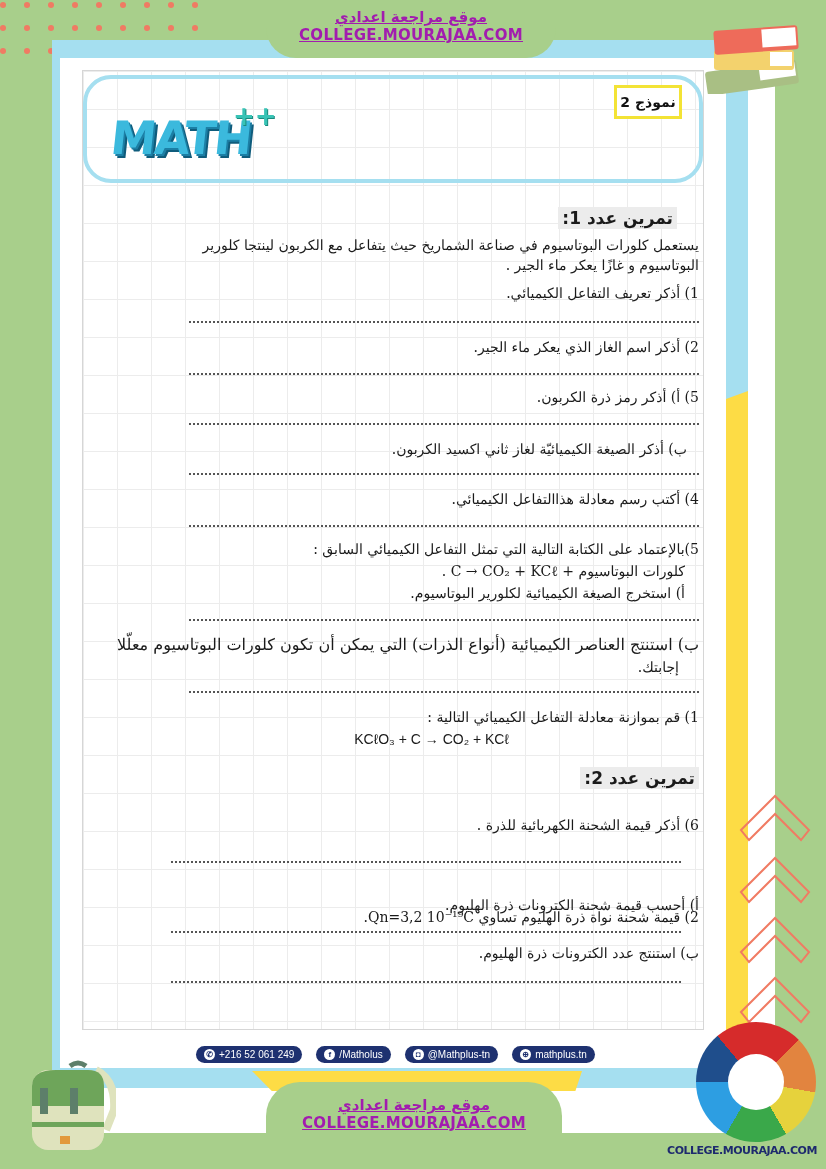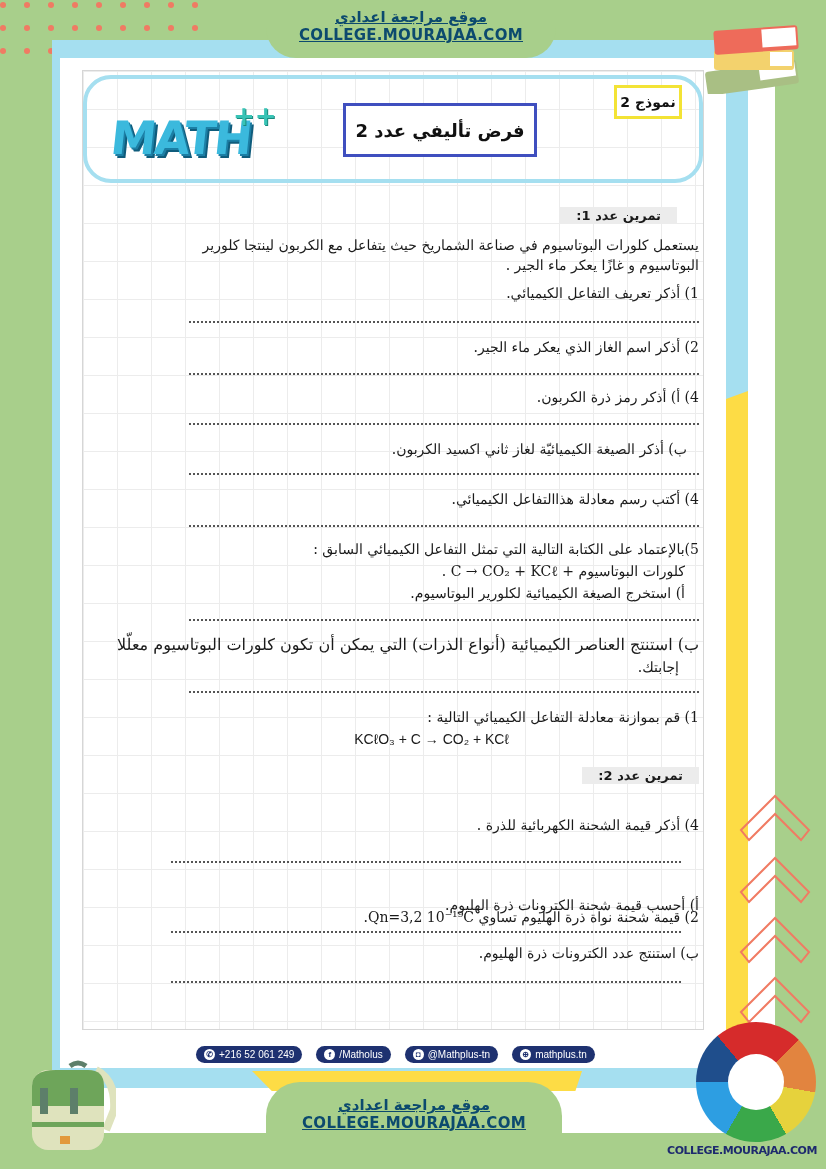--- a/index.html
+++ b/index.html
@@ -22,32 +22,32 @@
       background-size: 34px 38px; }
     .header-box { position: absolute; left: 0; top: 4px; width: 620px; height: 108px; border: 4px solid #a5dff0; border-radius: 28px; background: transparent; }
     .logo { position: absolute; left: 24px; top: 32px; font-family: "DejaVu Sans", sans-serif; font-weight: bold; font-size: 46px; letter-spacing: -2px; color: #3bb9dd; text-shadow: 2px 2px 0 #1c7fa5, 4px 4px 0 #0f5c7c; transform: skewX(-6deg); }
     .logo-plus { position: absolute; left: 146px; top: 22px; color: #38c3b5; font-weight: bold; font-size: 26px; text-shadow: 1px 1px 0 #1a8a7e; }
     .title-box { position: absolute; left: 256px; top: 24px; width: 194px; height: 54px; border: 3px solid #3f4fbf; background: #fff; display: flex; align-items: center; justify-content: center; }
     .title-box span { font-family: "DejaVu Sans", sans-serif; font-weight: bold; font-size: 18px; direction: rtl; color: #111; }
     .model-box { position: absolute; left: 527px; top: 6px; width: 68px; height: 34px; border: 3px solid #f3e335; background: #fff; display: flex; align-items: center; justify-content: center; }
     .model-box span { font-weight: bold; font-size: 14px; direction: rtl; color: #111; }
 
     .content { position: absolute; left: 56px; top: 130px; width: 538px; direction: rtl; text-align: right; font-family: "DejaVu Serif", serif; font-size: 14px; color: #1a1a1a; }
-    .ex-title { display: inline-block; font-family: "DejaVu Sans", sans-serif; font-weight: bold; font-size: 13px; background: #ececec; padding: 1px 16px; }
+    .ex-title { display: inline-block; font-family: "DejaVu Sans", sans-serif; font-weight: bold; font-size: 17px; background: #ececec; padding: 1px 4px; }
     .line { position: absolute; right: 0; white-space: nowrap; }
     .dots-line { position: absolute; right: 0; width: 510px; height: 2px; border-bottom: 2px dotted #555; }
     .eq { direction: ltr; font-family: "Liberation Sans", sans-serif; margin-left: 48px; }
 
     
     .pills { position: absolute; left: 196px; top: 1046px; display: flex; gap: 14px; }
     .pill { height: 17px; padding: 0 8px; border-radius: 9px; background: #1e3170; color: #fff; font-family: "Liberation Sans", sans-serif; font-size: 10px; display: flex; align-items: center; gap: 4px; }
     .pill .ico { width: 11px; height: 11px; border-radius: 50%; background: #fff; color: #1e3170; font-size: 8px; display: inline-flex; align-items: center; justify-content: center; font-weight: bold; }
 
     
-    .banner { position: absolute; background: #a8cf8b; color: #0c4a6e; text-align: center; font-family: "DejaVu Sans", sans-serif; font-weight: bold; text-decoration: underline; }
+    .banner { position: absolute; background: #a8cf8b; color: #a21caf; text-align: center; font-family: "DejaVu Sans", sans-serif; font-weight: bold; text-decoration: underline; }
     .banner .ar { font-size: 15px; text-decoration: underline; direction: rtl; display: block; }
     .banner .en { font-size: 15px; text-decoration: underline; letter-spacing: 0.3px; display: block; }
     .banner-top { left: 266px; top: 0; width: 290px; height: 58px; border-radius: 0 0 30px 30px; padding-top: 8px; }
     .banner-bottom { left: 266px; top: 1082px; width: 296px; height: 87px; border-radius: 34px 34px 0 0; padding-top: 14px; }
 
     
     .chev { position: absolute; left: 735px; width: 80px; height: 60px; }
 
     
     .ring { position: absolute; left: 696px; top: 1022px; width: 120px; height: 120px; border-radius: 50%;
@@ -109,40 +109,37 @@
 
 <div class="banner banner-top">
   <span class="ar">موقع مراجعة اعدادي</span>
   <span class="en">COLLEGE.MOURAJAA.COM</span>
 </div>
 
 <div class="sheet">
   <div class="header-box">
     <div class="logo">MATH</div>
     <div class="logo-plus">++</div>
-    <div class="title-box">
-      <span>فرض تأليفي عدد 2</span>
-    </div>
     <div class="model-box">
       <span>نموذج 2</span>
     </div>
   </div>
 
   <div class="content">
 
     <div class="line" style="top:6px"><span class="ex-title">تمرين عدد 1:</span></div>
     <div class="line" style="top:36px; right:-22px">يستعمل كلورات البوتاسيوم في صناعة الشماريخ حيث يتفاعل مع الكربون لينتجا كلورير</div>
     <div class="line" style="top:56px; right:-22px">البوتاسيوم و غازًا يعكر ماء الجير .</div>
     <div class="line" style="top:84px; right:-22px">1) أذكر تعريف التفاعل الكيميائي.</div>
     <div class="dots-line" style="top:120px; right:-22px"></div>
 
     <div class="line" style="top:138px; right:-22px">2) أذكر اسم الغاز الذي يعكر ماء الجير.</div>
     <div class="dots-line" style="top:172px; right:-22px"></div>
 
-    <div class="line" style="top:188px; right:-22px">4) أ) أذكر رمز ذرة الكربون.</div>
+    <div class="line" style="top:188px; right:-22px">5) أ) أذكر رمز ذرة الكربون.</div>
     <div class="dots-line" style="top:222px; right:-22px"></div>
 
     <div class="line" style="top:240px; right:-10px">ب) أذكر الصيغة الكيميائيّة لغاز ثاني اكسيد الكربون.</div>
     <div class="dots-line" style="top:272px; right:-22px"></div>
 
     <div class="line" style="top:290px; right:-22px">4) أكتب رسم معادلة هذاالتفاعل الكيميائي.</div>
     <div class="dots-line" style="top:324px; right:-22px"></div>
 
     <div class="line" style="top:340px; right:-22px">5)بالإعتماد على الكتابة التالية التي تمثل التفاعل الكيميائي السابق :</div>
     <div class="line" style="top:362px; right:-8px">كلورات البوتاسيوم + C → CO₂ + KCℓ .</div>
@@ -150,21 +147,21 @@
     <div class="dots-line" style="top:418px; right:-22px"></div>
 
     <div class="line" style="top:434px; right:-22px; font-size:16px">ب) استنتج العناصر الكيميائية (أنواع الذرات) التي يمكن أن تكون كلورات البوتاسيوم معلّلا</div>
     <div class="line" style="top:458px; right:-2px">إجابتك.</div>
     <div class="dots-line" style="top:490px; right:-22px"></div>
 
     <div class="line" style="top:508px; right:-22px">1) قم بموازنة معادلة التفاعل الكيميائي التالية :</div>
     <div class="line eq" style="top:530px; right:168px">KCℓO₃  +  C → CO₂  +  KCℓ</div>
 
     <div class="line" style="top:566px; right:-22px"><span class="ex-title">تمرين عدد 2:</span></div>
-    <div class="line" style="top:616px; right:-22px">4) أذكر قيمة الشحنة الكهربائية للذرة .</div>
+    <div class="line" style="top:616px; right:-22px">6) أذكر قيمة الشحنة الكهربائية للذرة .</div>
     <div class="dots-line" style="top:660px; right:-4px"></div>
     <div class="line" style="top:708px; right:-22px">2) قيمة شحنة نواة ذرة الهليوم تساوي Qn=3,2 10⁻¹⁹C.</div>
     <div class="line" style="top:696px; right:-22px">أ) أحسب قيمة شحنة الكترونات ذرة الهليوم.</div>
     <div class="dots-line" style="top:730px; right:-4px"></div>
     <div class="line" style="top:744px; right:-22px">ب) استنتج عدد الكترونات ذرة الهليوم.</div>
     <div class="dots-line" style="top:780px; right:-4px"></div>
   </div>
 </div>
 
 <div class="pills">

